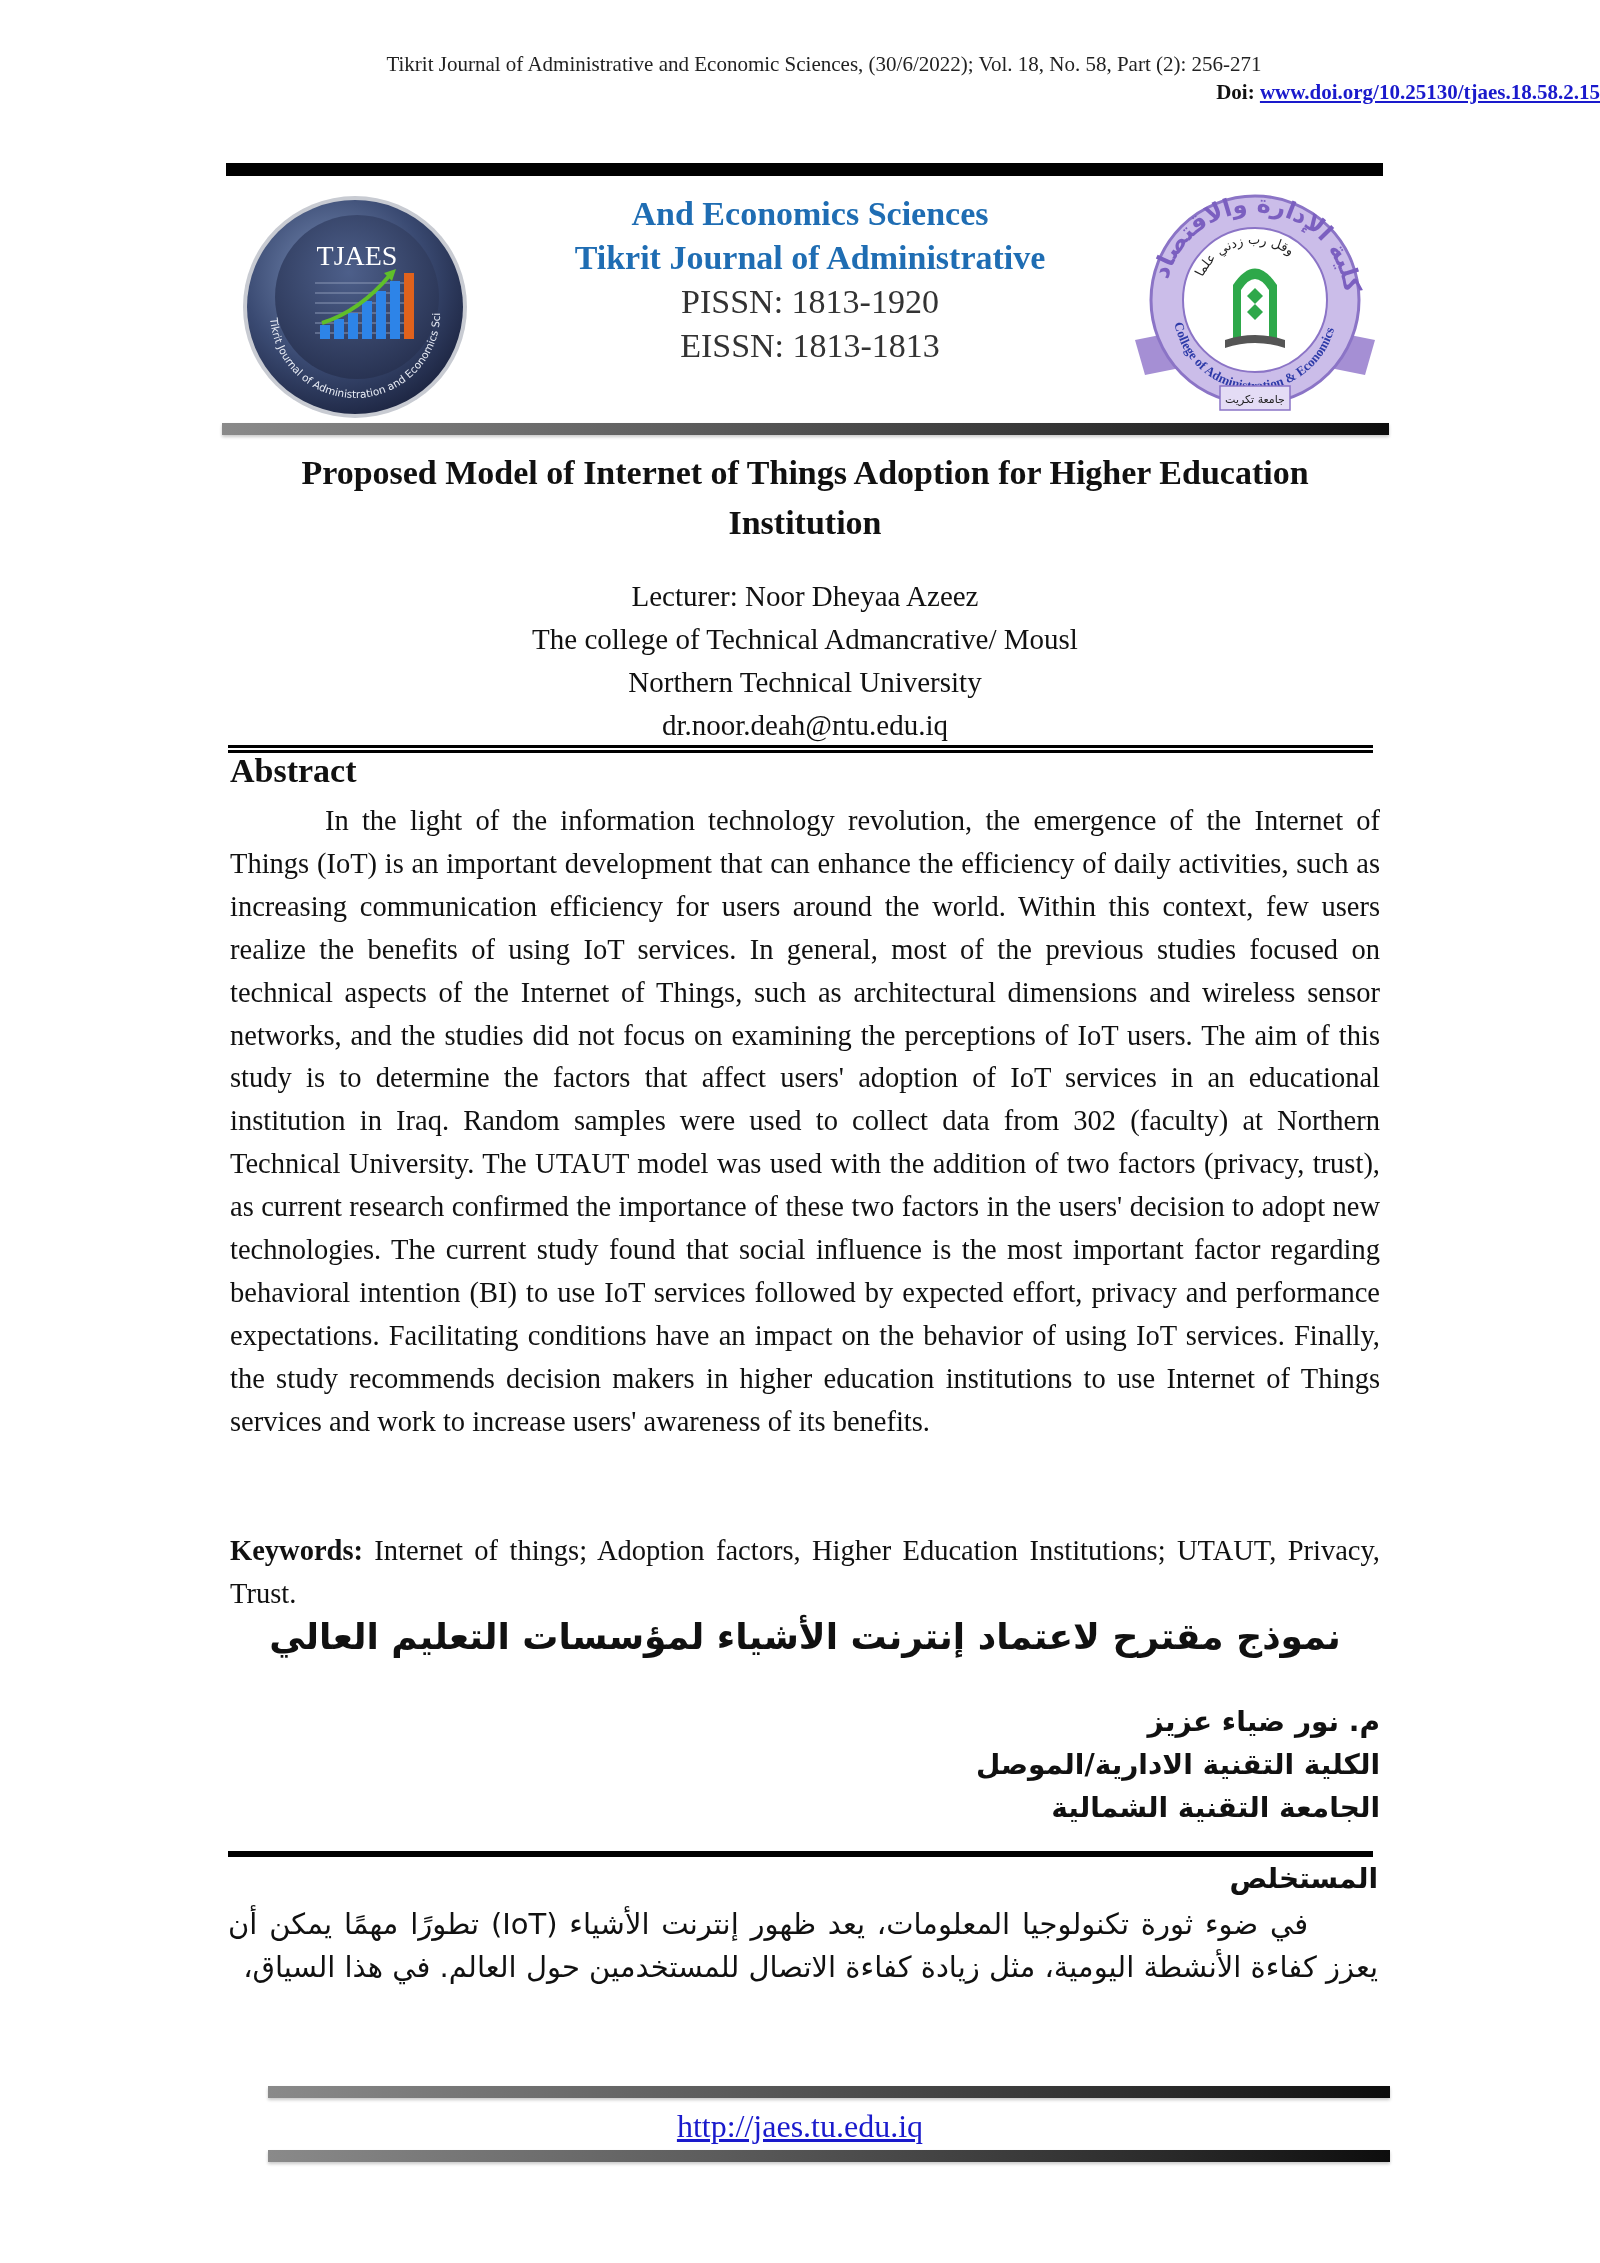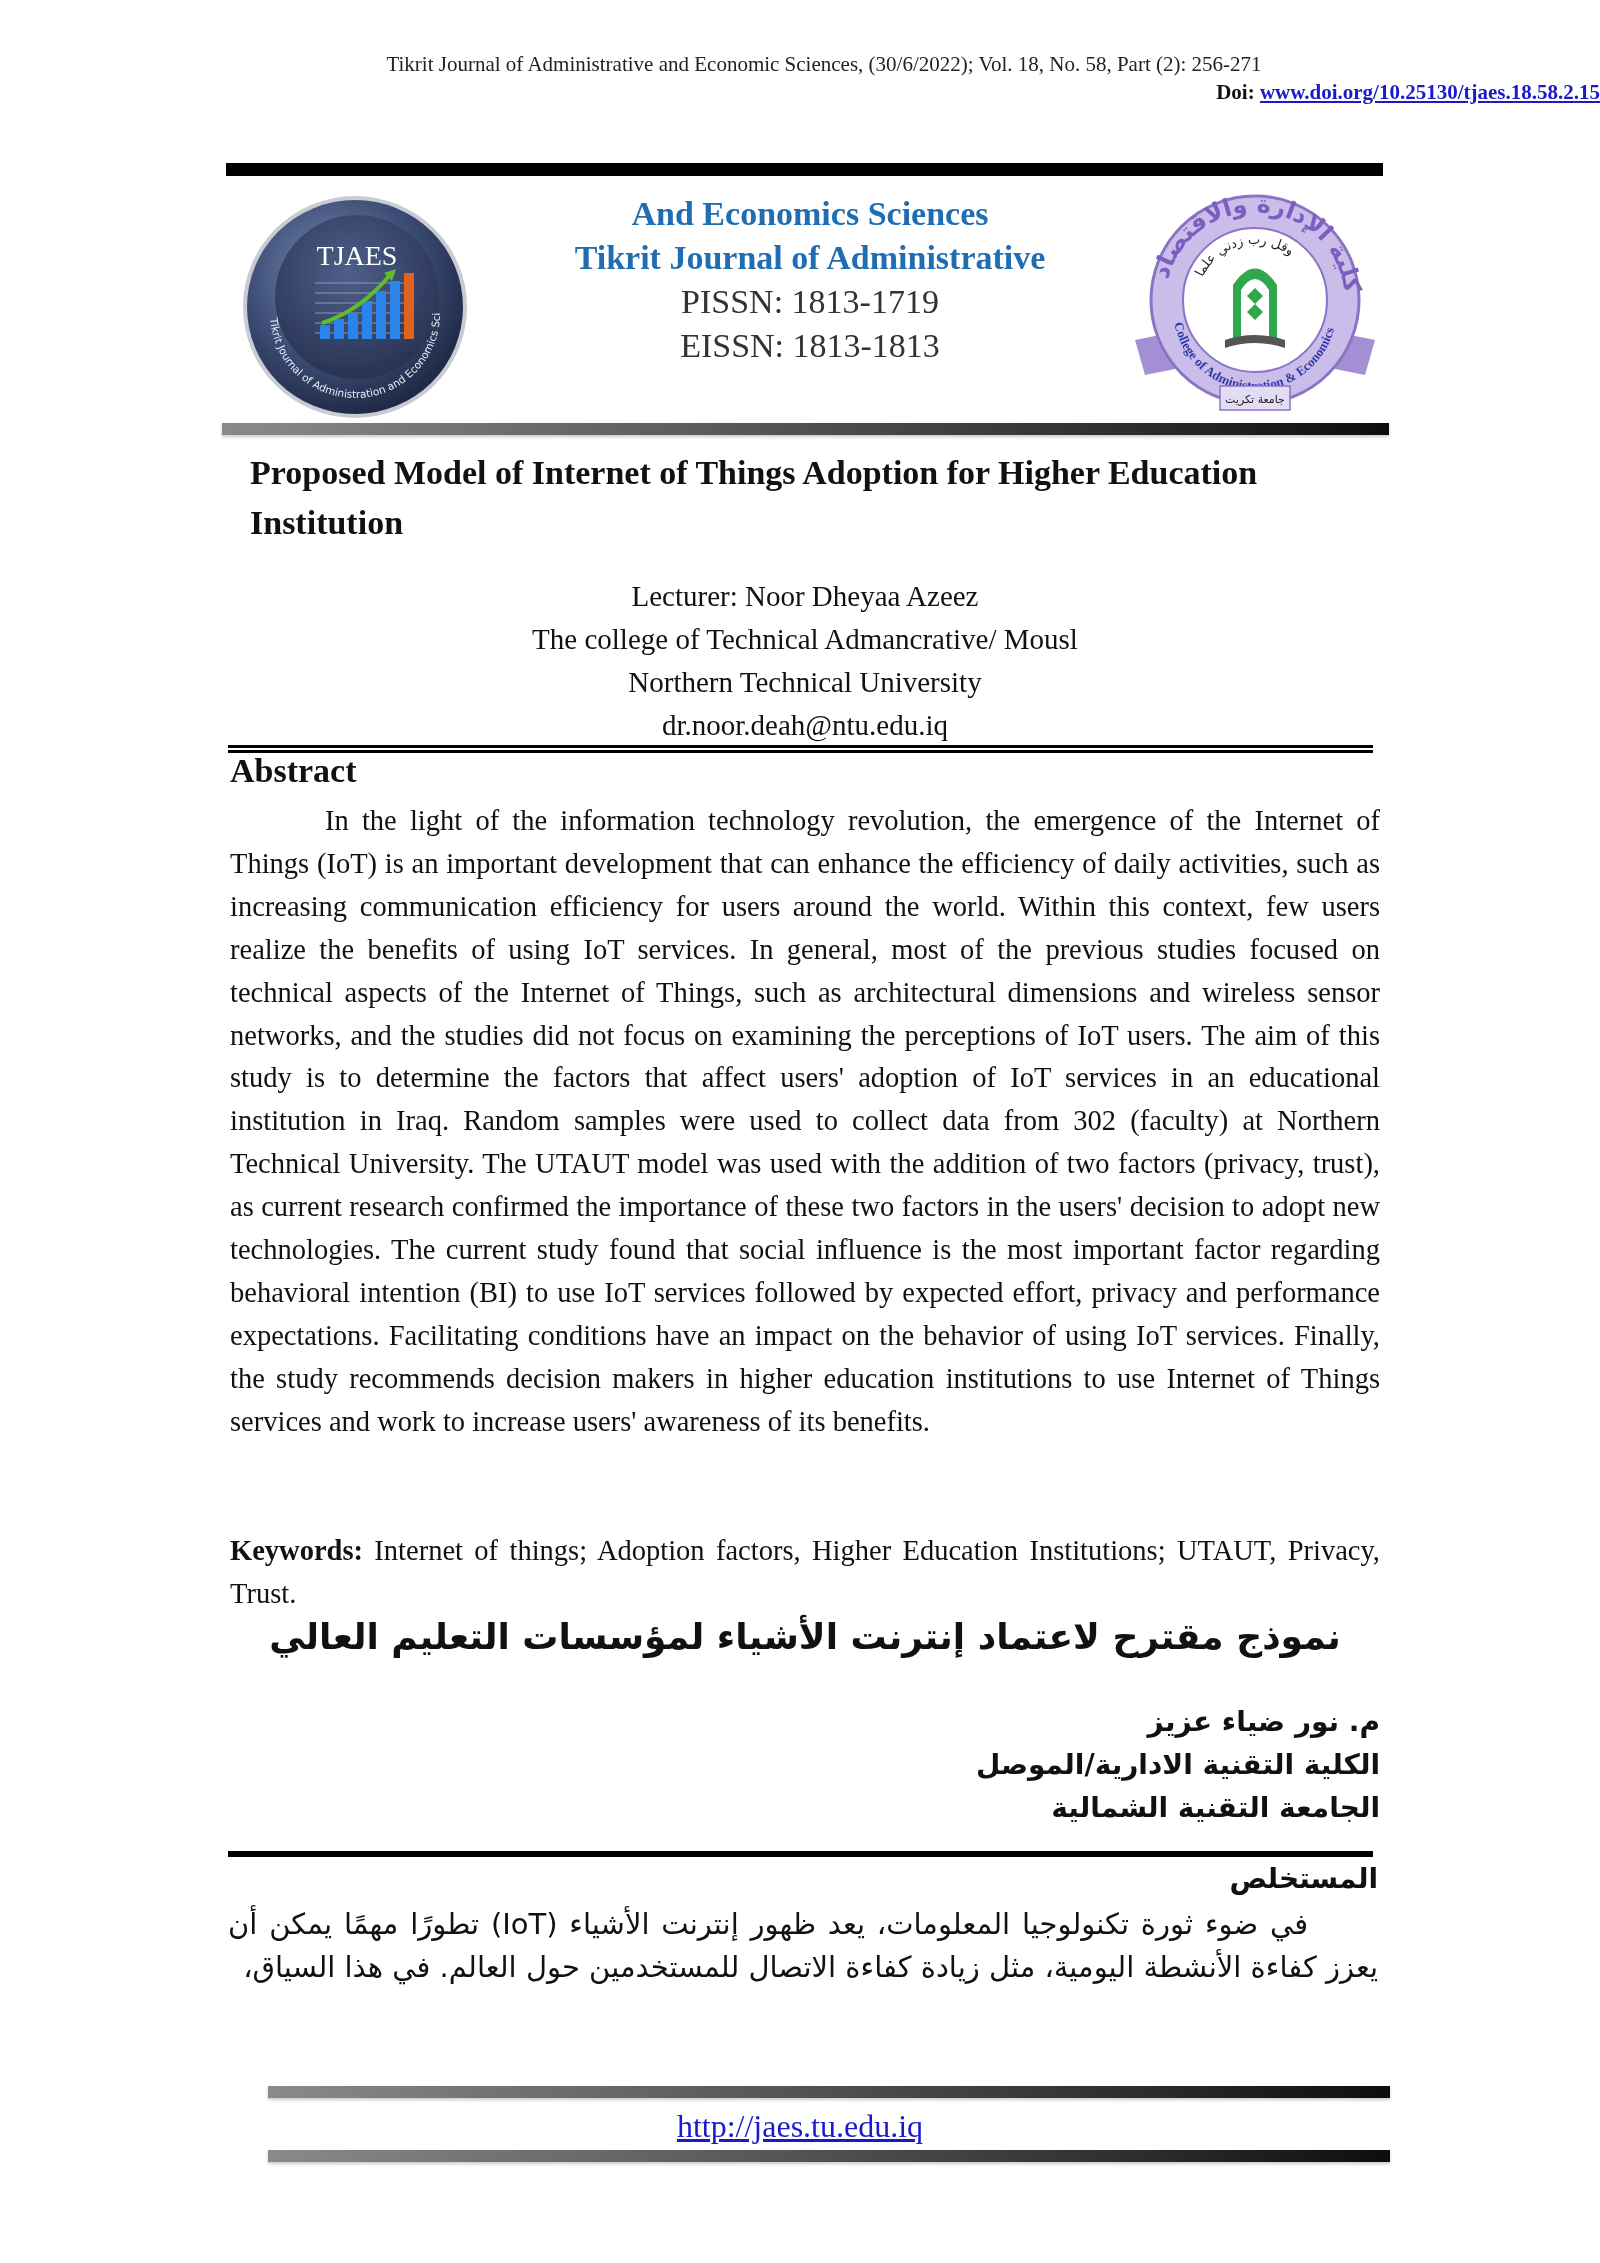--- a/index.html
+++ b/index.html
@@ -19,21 +19,21 @@
   .jt { color: #1f6db3; font-weight: bold; font-size: 34px; line-height: 44px; }
   .jt-ar { color: #1f6db3; font-weight: bold; font-size: 30px; line-height: 40px;
            font-family: "DejaVu Sans", sans-serif; direction: rtl; }
   .issn { font-size: 34px; line-height: 44px; color: #333; }
 
   .gbar { height: 12px; background: linear-gradient(90deg, #8a8a8a 0%, #5c5c5c 40%, #2a2a2a 80%, #0d0d0d 100%);
           box-shadow: 0 2px 3px #c9c9c9; }
   #header-bar { left: 222px; width: 1167px; top: 423px; }
 
   #title { left: 250px; width: 1110px; top: 448px; font-size: 34px; line-height: 50px;
-           font-weight: bold; text-align: left; }
+           font-weight: bold; text-align: center; }
   #authors { left: 250px; width: 1110px; top: 575px; font-size: 29px; line-height: 43px; text-align: center; }
 
   #double-rule { left: 228px; width: 1145px; top: 745px; height: 8px;
                  border-top: 3px solid #000; border-bottom: 3px solid #000; box-sizing: border-box; }
   #abstract-heading { left: 230px; top: 752px; font-size: 34px; font-weight: bold; }
   #abstract-body { left: 230px; width: 1150px; top: 800px; font-size: 28.5px; line-height: 42.9px;
                    text-align: justify; text-indent: 95px; }
   #keywords { left: 230px; width: 1150px; top: 1530px; font-size: 28.5px; line-height: 42.9px;
               text-align: justify; }
   #keywords b { font-weight: bold; }
@@ -101,21 +101,21 @@
     <polygon points="144,80 156,76 152,88" fill="#5fbf2a"></polygon>
     <text font-family="DejaVu Sans, sans-serif" font-size="10.5" fill="#e8ecf5">
       <textPath href="#ringArc" startOffset="2%">Tikrit Journal of Administration and Economics Sciences</textPath>
     </text>
   </svg>
 </div>
 
 <div class="abs" id="journal-block">
   <div class="jt">And Economics Sciences</div>
   <div class="jt">Tikrit Journal of Administrative</div>
-  <div class="issn">PISSN: 1813-1719</div>
+  <div class="issn">PISSN: 1813-1920</div>
   <div class="issn">EISSN: 1813-1813</div>
 </div>
 
 <div class="abs" id="logo-right">
   <svg width="260" height="232" viewBox="0 0 260 232">
     <defs>
       <path id="topArc" d="M 40 112 A 90 90 0 0 1 220 112"></path>
       <path id="botArc" d="M 48 118 A 82 82 0 0 0 212 118"></path>
       <path id="innerArc" d="M 72 112 A 58 58 0 0 1 188 112"></path>
     </defs>

